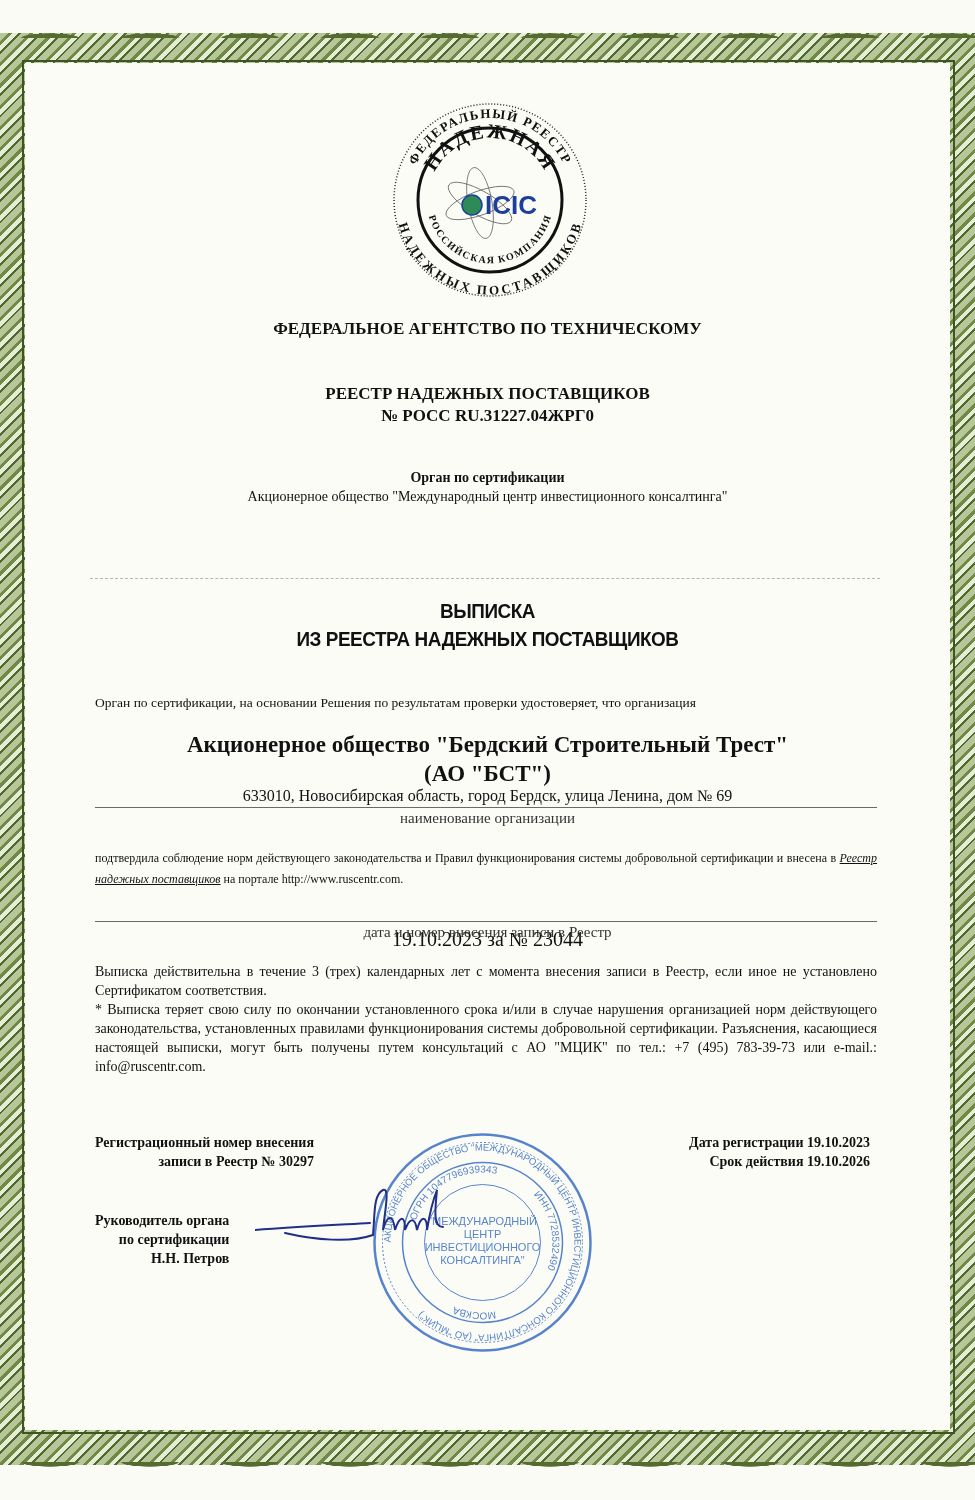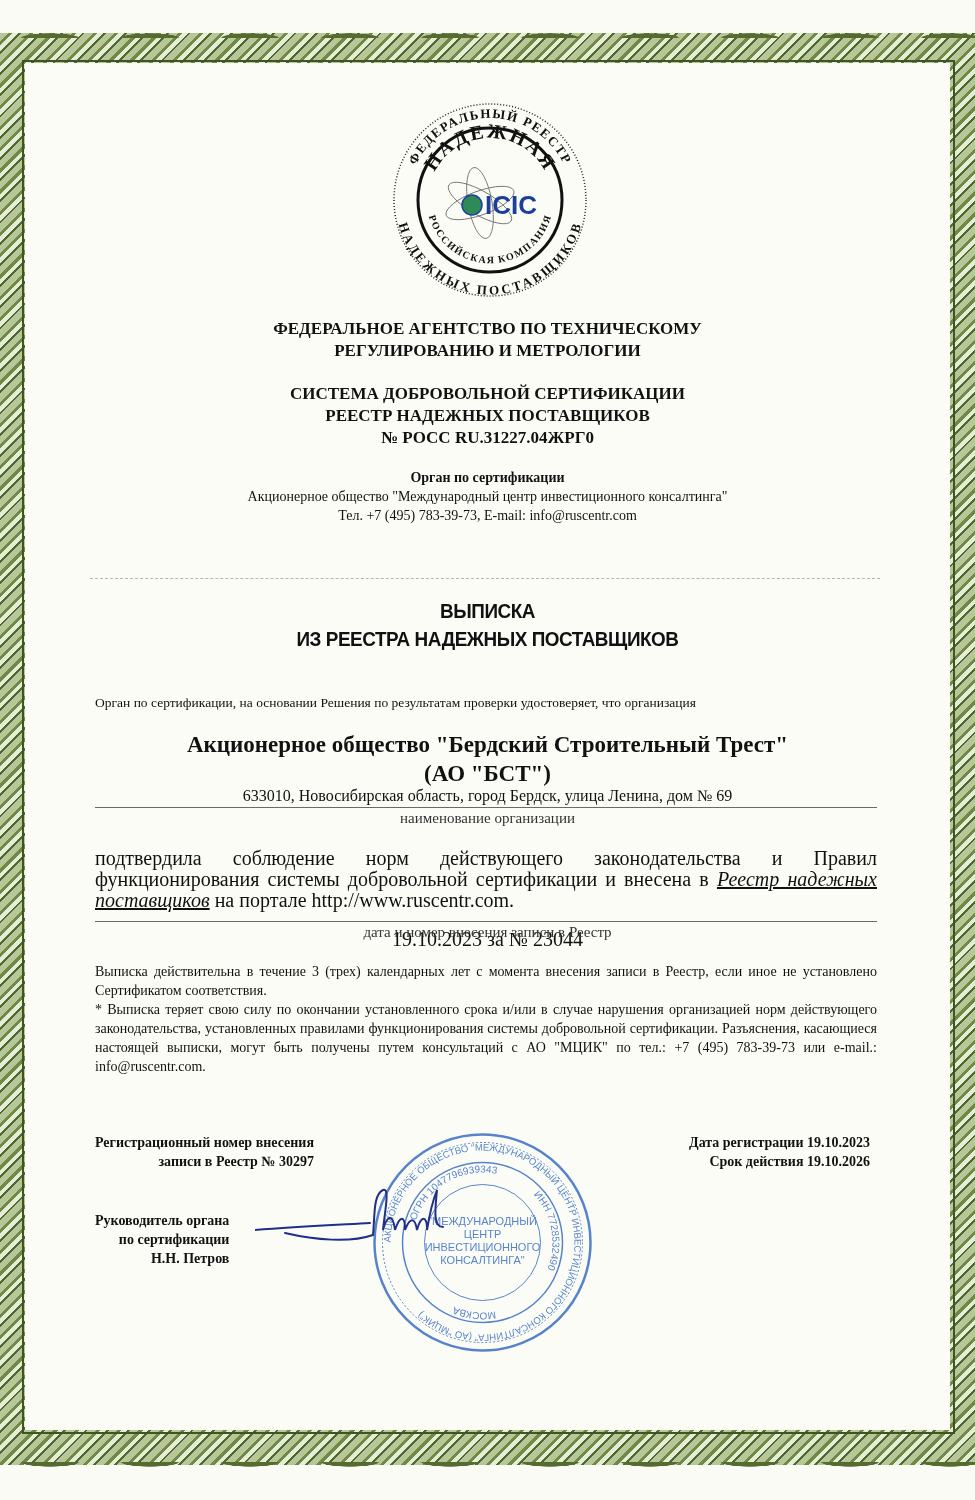--- a/index.html
+++ b/index.html
@@ -46,21 +46,21 @@
     border-top: 1px dashed #b6b6b0;
   }
   .title { top: 597px; font-size: 21px; font-weight: bold; line-height: 28px; font-family: "Liberation Sans Narrow", "Liberation Sans", sans-serif; letter-spacing: -0.5px; transform: scaleX(0.9); }
   .intro { left: 95px; top: 695px; font-size: 13.5px; }
 
   .company { top: 730px; font-size: 23px; font-weight: bold; line-height: 29px; }
   .address { top: 787px; font-size: 16px; }
   .rule { position: absolute; left: 95px; width: 782px; border-top: 1px solid #6a6a66; }
   .caption { font-size: 15px; color: #333; }
 
-  .confirm { left: 95px; top: 848px; width: 782px; font-size: 20px; line-height: 21px; text-align: justify; text-align-last: left; }
+  .confirm { left: 95px; top: 848px; width: 782px; font-size: 12px; line-height: 21px; text-align: justify; text-align-last: left; }
   .confirm .reg-link { font-style: italic; text-decoration: underline; }
 
   .entry { top: 928px; font-size: 20px; font-weight: normal; }
 
   .validity { left: 95px; top: 962px; width: 782px; font-size: 14px; line-height: 19px; text-align: justify; }
   .validity .bold-part { font-weight: normal; }
 
   .reg-left { left: 95px; top: 1133px; font-size: 14px; font-weight: bold; line-height: 19px; }
   .reg-right { left: 620px; top: 1133px; width: 250px; font-size: 14px; font-weight: bold; line-height: 19px; text-align: right; }
   .head { left: 95px; top: 1211px; font-size: 14px; font-weight: bold; line-height: 19px; }
@@ -102,32 +102,29 @@
     <ellipse cx="90" cy="103" rx="36" ry="12" fill="none" stroke="#666" stroke-width="0.8" transform="rotate(-20 90 103)"></ellipse>
     <ellipse cx="90" cy="103" rx="36" ry="12" fill="none" stroke="#666" stroke-width="0.8" transform="rotate(30 90 103)"></ellipse>
     <ellipse cx="90" cy="103" rx="12" ry="36" fill="none" stroke="#666" stroke-width="0.8" transform="rotate(-10 90 103)"></ellipse>
   </g>
   <circle cx="82" cy="105" r="10" fill="#2e8b57" stroke="#1b3f9a" stroke-width="1.5"></circle>
   <text x="121" y="114" text-anchor="middle" font-family="Liberation Sans, sans-serif" font-weight="bold" font-size="26" fill="#1b3f9a">ICIC</text>
 </svg>
 
 <div class="abs center b h-agency">
   <div>ФЕДЕРАЛЬНОЕ АГЕНТСТВО ПО ТЕХНИЧЕСКОМУ</div>
-  <div>РЕГУЛИРОВАНИЮ И МЕТРОЛОГИИ</div>
 </div>
 <div class="abs center b h-system">
-  <div>СИСТЕМА ДОБРОВОЛЬНОЙ СЕРТИФИКАЦИИ</div>
   <div>РЕЕСТР НАДЕЖНЫХ ПОСТАВЩИКОВ</div>
   <div>№ РОСС RU.31227.04ЖРГ0</div>
 </div>
 
 <div class="abs center body-label">Орган по сертификации</div>
 <div class="abs center org-info">
   <div>Акционерное общество "Международный центр инвестиционного консалтинга"</div>
-  <div>Тел. +7 (495) 783-39-73, E-mail: info@ruscentr.com</div>
 </div>
 
 <div class="dash-line"></div>
 
 <div class="abs center title">
   <div>ВЫПИСКА</div>
   <div>ИЗ РЕЕСТРА НАДЕЖНЫХ ПОСТАВЩИКОВ</div>
 </div>
 
 <div class="abs intro">Орган по сертификации, на основании Решения по результатам проверки удостоверяет, что организация</div>

